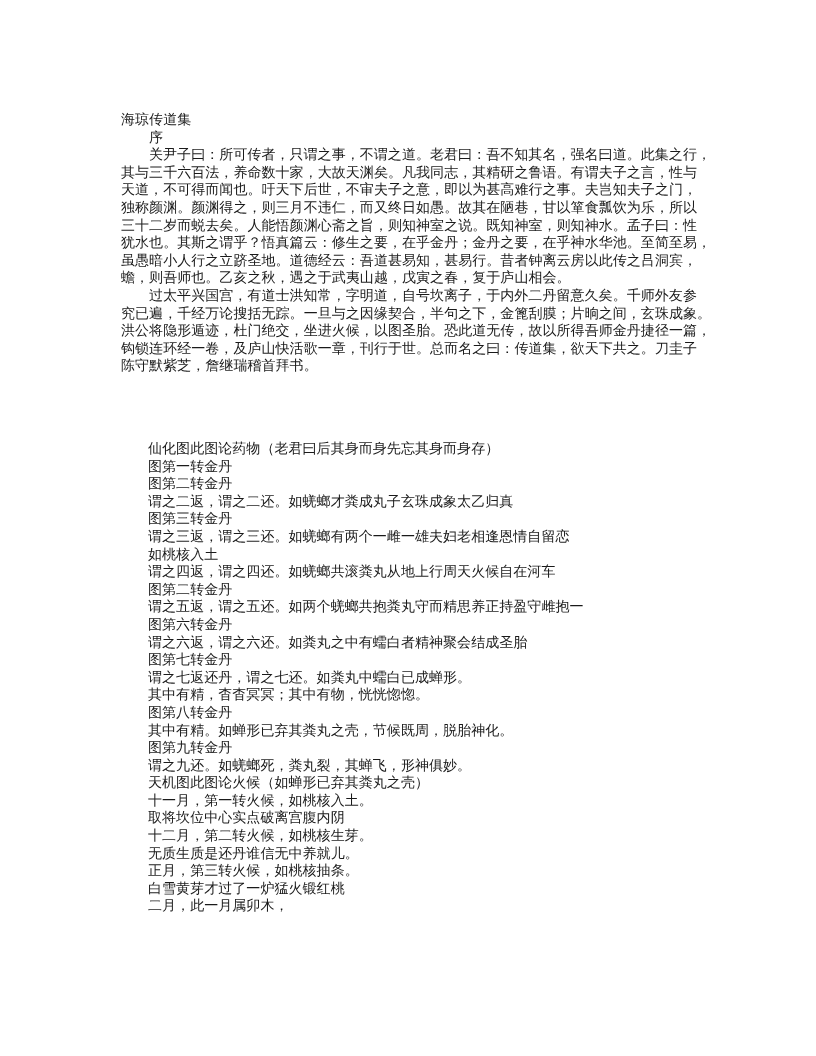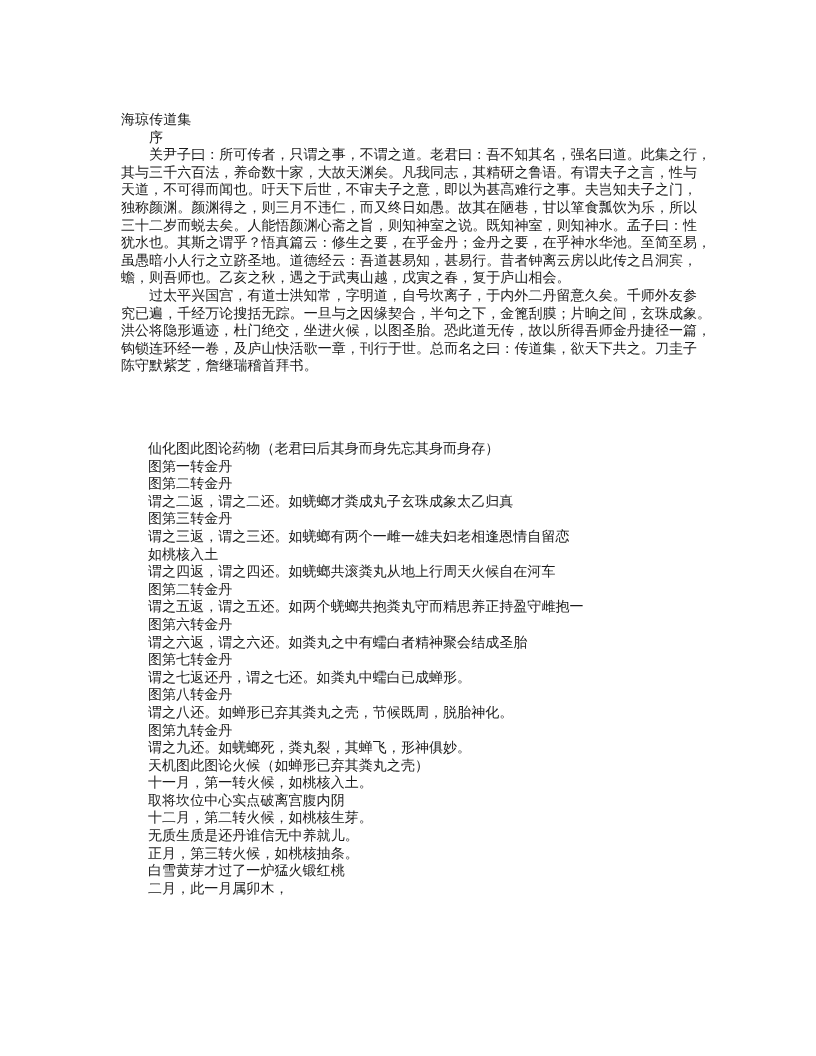--- a/index.html
+++ b/index.html
@@ -69,22 +69,23 @@
   <div class="line">图第三转金丹</div>
   <div class="line">谓之三返，谓之三还。如蜣螂有两个一雌一雄夫妇老相逢恩情自留恋</div>
   <div class="line">如桃核入土</div>
   <div class="line">谓之四返，谓之四还。如蜣螂共滚粪丸从地上行周天火候自在河车</div>
   <div class="line">图第二转金丹</div>
   <div class="line">谓之五返，谓之五还。如两个蜣螂共抱粪丸守而精思养正持盈守雌抱一</div>
   <div class="line">图第六转金丹</div>
   <div class="line">谓之六返，谓之六还。如粪丸之中有蠕白者精神聚会结成圣胎</div>
   <div class="line">图第七转金丹</div>
   <div class="line">谓之七返还丹，谓之七还。如粪丸中蠕白已成蝉形。</div>
+  <div class="line">其中有精，杳杳冥冥；其中有物，恍恍惚惚。</div>
   <div class="line">图第八转金丹</div>
-  <div class="line">谓之八还。如蝉形已弃其粪丸之壳，节候既周，脱胎神化。</div>
+  <div class="line">其中有精。如蝉形已弃其粪丸之壳，节候既周，脱胎神化。</div>
   <div class="line">图第九转金丹</div>
   <div class="line">谓之九还。如蜣螂死，粪丸裂，其蝉飞，形神俱妙。</div>
   <div class="line">天机图此图论火候（如蝉形已弃其粪丸之壳）</div>
   <div class="line">十一月，第一转火候，如桃核入土。</div>
   <div class="line">取将坎位中心实点破离宫腹内阴</div>
   <div class="line">十二月，第二转火候，如桃核生芽。</div>
   <div class="line">无质生质是还丹谁信无中养就儿。</div>
   <div class="line">正月，第三转火候，如桃核抽条。</div>
   <div class="line">白雪黄芽才过了一炉猛火锻红桃</div>
   <div class="line">二月，此一月属卯木，</div>

